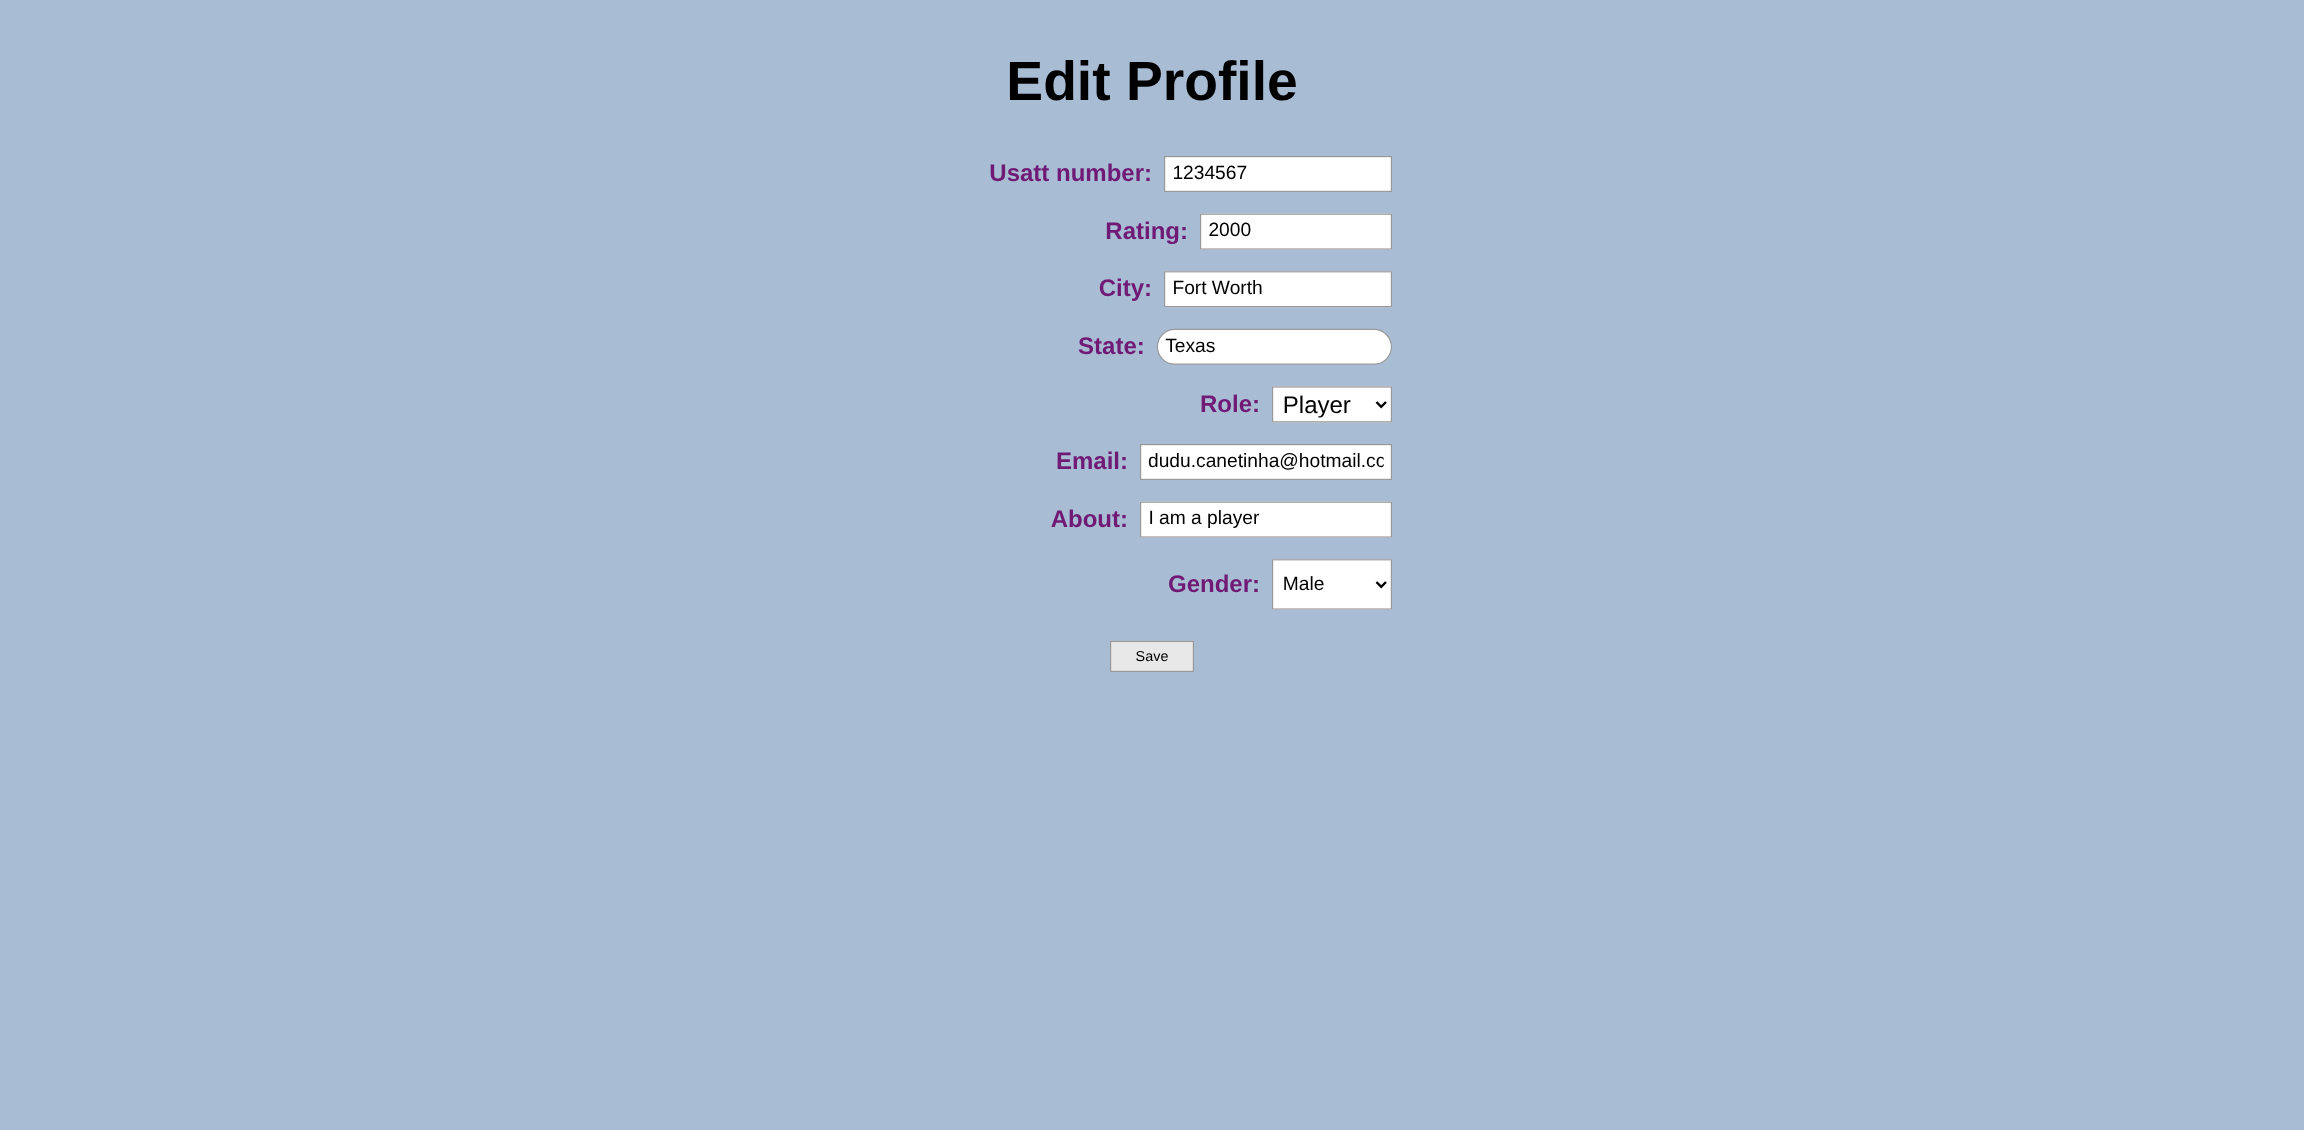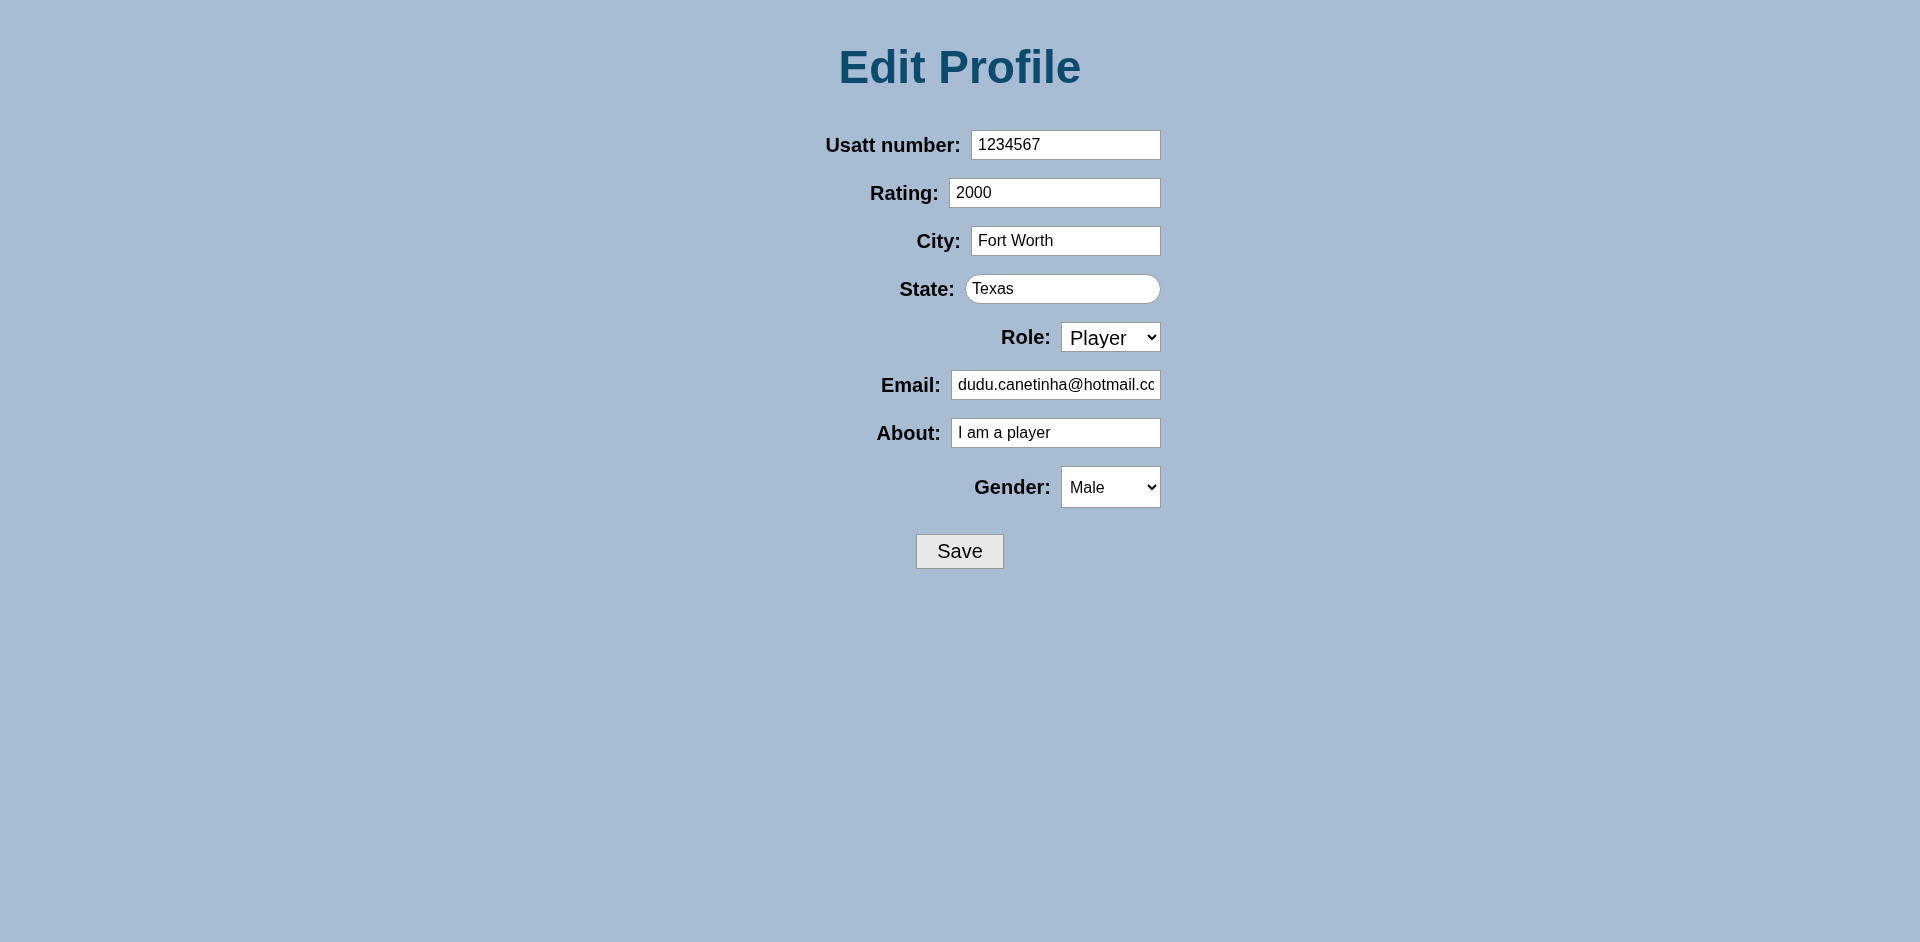--- a/index.html
+++ b/index.html
@@ -20,61 +20,61 @@
     }
 
     .container {
       display: flex;
       flex-direction: column;
       align-items: center;
       width: 100%;
     }
 
     h1 {
-      color: #0c4a6e;
+      color: #000000;
       font-size: 46px;
       font-weight: bold;
       margin-bottom: 36px;
     }
 
     .form-wrapper {
       display: flex;
       flex-direction: column;
       gap: 18px;
       align-items: flex-end;
     }
 
     .form-row {
       display: flex;
       align-items: center;
       gap: 10px;
     }
 
     .form-label {
-      color: #000000;
+      color: #701a75;
       font-size: 20px;
       font-weight: bold;
       text-align: right;
       min-width: 180px;
     }
 
     .form-input {
       font-size: 16px;
       padding: 4px 6px;
       border: 1px solid #999;
       background: white;
       height: 30px;
     }
 
     .input-usatt {
       width: 190px;
     }
 
     .input-rating {
-      width: 212px;
+      width: 160px;
     }
 
     .input-city {
       width: 190px;
     }
 
     .input-state {
       width: 196px;
       border-radius: 15px;
     }
@@ -114,21 +114,21 @@
     }
 
     .save-row {
       display: flex;
       justify-content: center;
       width: 100%;
       margin-top: 8px;
     }
 
     .save-button {
-      font-size: 20px;
+      font-size: 12px;
       padding: 5px 20px;
       border: 1px solid #999;
       background: #e8e8e8;
       cursor: pointer;
     }
   </style>
 </head>
 <body>
 
 <div class="container">

